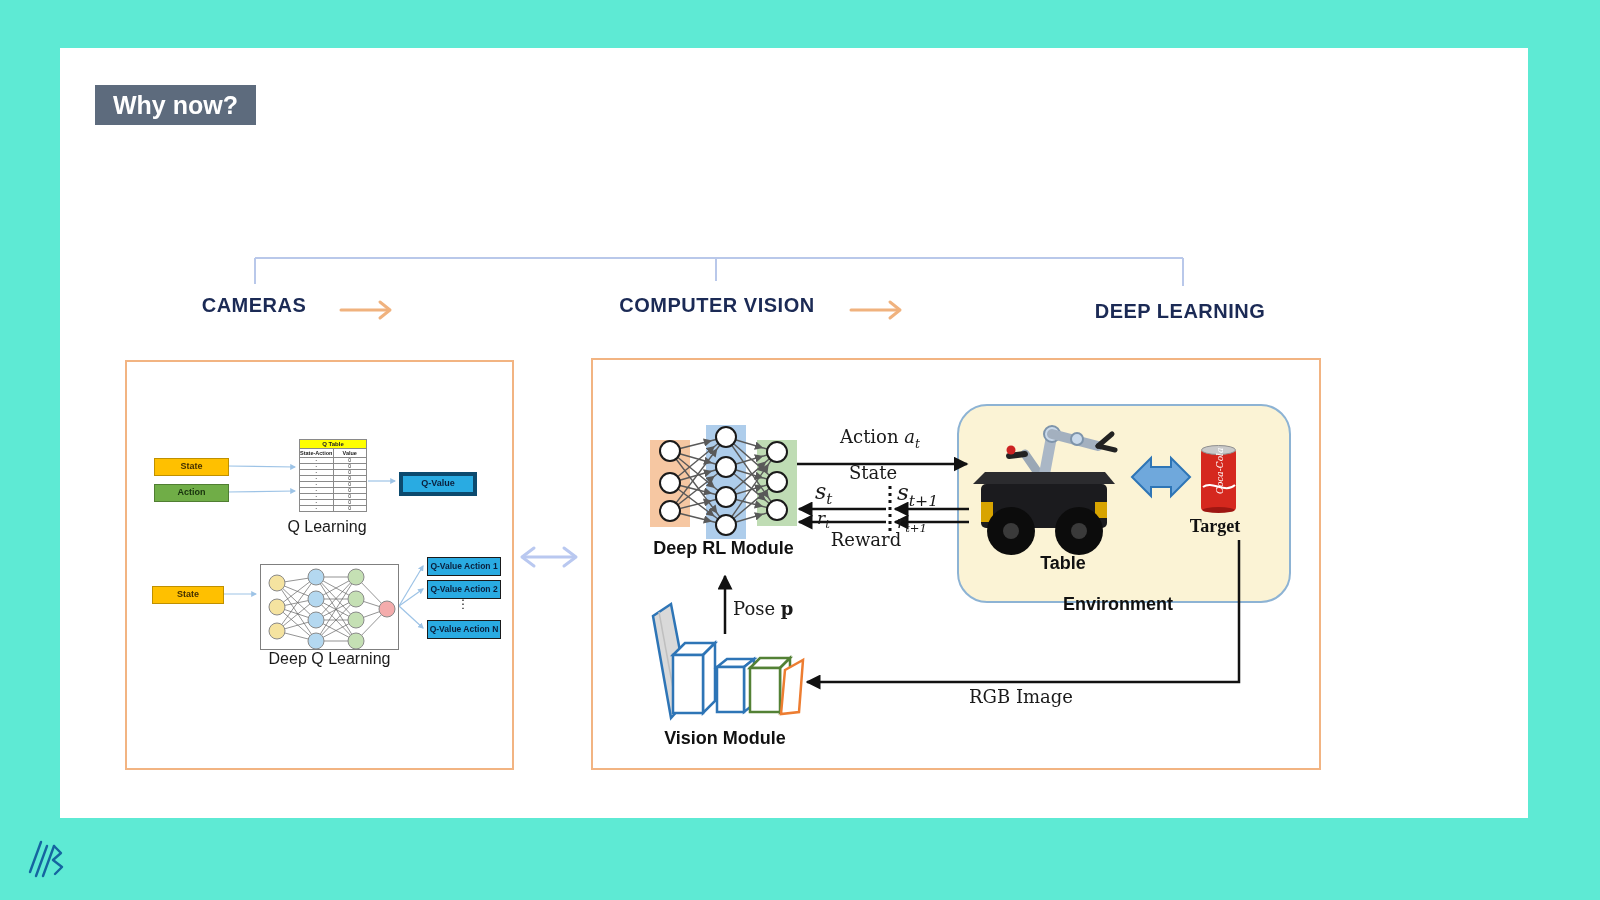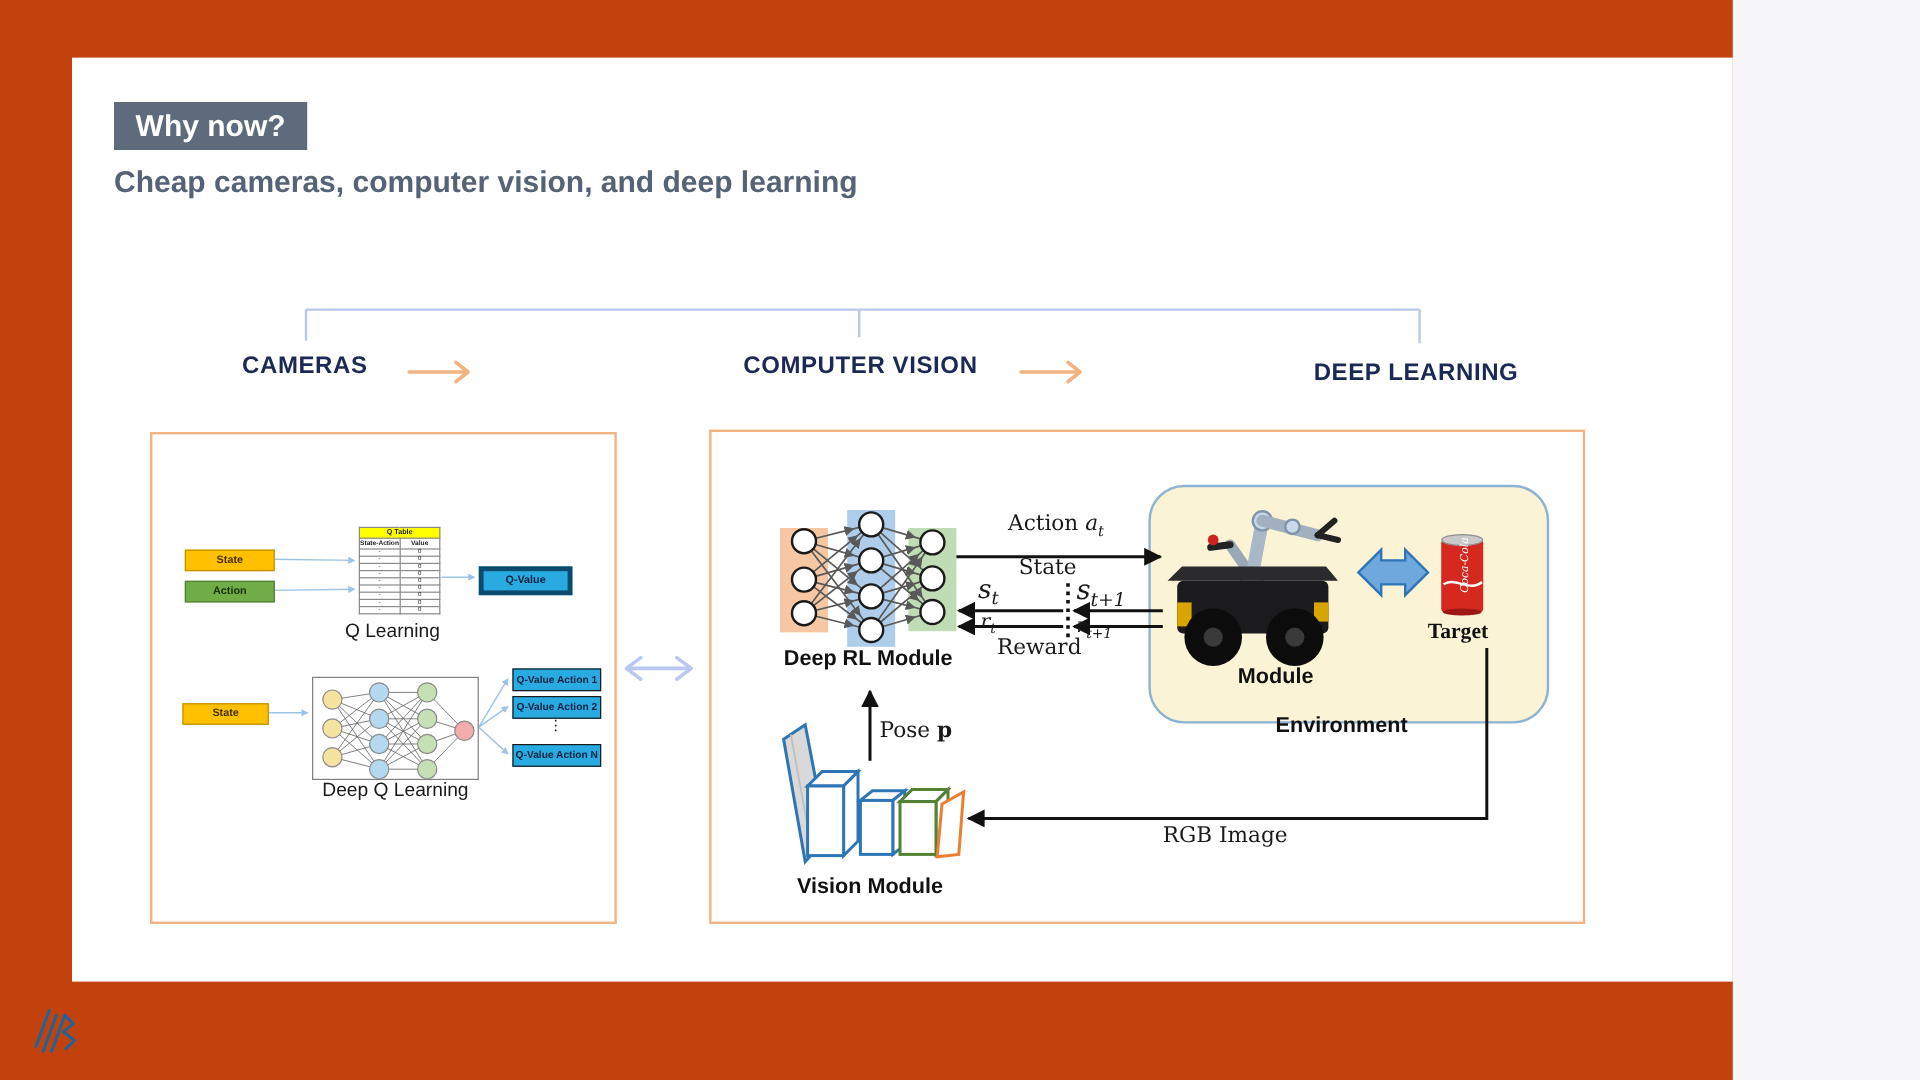--- a/index.html
+++ b/index.html
@@ -1,16 +1,16 @@
 <!DOCTYPE html>
 <html><head>
 <meta charset="utf-8">
 <style>
   html,body{margin:0;padding:0;background:#f7f7fb;}
-  .canvas{position:relative;width:1444px;height:900px;background:#c2410c;overflow:hidden;
+  .canvas{position:relative;width:1600px;height:900px;background:#5eead4;overflow:hidden;
           font-family:"Liberation Sans",sans-serif;}
   .abs{position:absolute;}
   .slide{position:absolute;left:60px;top:48px;width:1468px;height:770px;background:#ffffff;}
   .badge{position:absolute;left:35px;top:37px;height:40px;line-height:40px;padding:0 18px;
          background:#5d6b7d;color:#ffffff;font-size:25px;font-weight:bold;}
   .subtitle{position:absolute;left:35px;top:90px;font-size:25px;font-weight:bold;color:#566377;}
   .pipe-label{position:absolute;font-size:20px;font-weight:bold;color:#1b2a55;text-align:center;letter-spacing:0.5px;}
   .panel{position:absolute;border:2px solid #f2b482;background:#ffffff;}
   .smallbox{position:absolute;text-align:center;font-weight:bold;}
   .statebox{background:#ffc000;border:1px solid #bf9000;color:#443000;font-size:9px;line-height:15px;}
@@ -32,21 +32,20 @@
   .dots{position:absolute;font-size:12px;color:#111;text-align:center;line-height:10px;}
   svg{display:block;}
 </style>
 </head>
 <body>
 
 <div class="canvas">
   <div class="slide">
 
     <div class="badge">Why now?</div>
-    <div class="subtitle">Cheap cameras, computer vision, and deep learning</div>
 
     <svg class="abs" style="left:190px;top:205px;" width="940" height="36">
       <g stroke="#b9c8ea" stroke-width="2" fill="none">
         <line x1="5" y1="5" x2="933" y2="5"></line>
         <line x1="5" y1="5" x2="5" y2="31"></line>
         <line x1="466" y1="5" x2="466" y2="28"></line>
         <line x1="933" y1="5" x2="933" y2="33"></line>
       </g>
     </svg>
 
@@ -331,21 +330,21 @@
 
       <div class="math" style="left:222px;top:66px;width:130px;text-align:center;"><span>Action </span><span class="var">a</span><sub class="var">t</sub></div>
 
       <div class="math" style="left:240px;top:102px;width:80px;text-align:center;">State</div>
       <div class="math" style="left:222px;top:119px;font-size:22px;"><span class="var">s</span><sub class="var">t</sub></div>
       <div class="math" style="left:304px;top:119px;font-size:23px;text-align:right;"><span class="var">s</span><sub class="var">t+1</sub></div>
       <div class="math" style="left:224px;top:148px;font-size:17px;"><span class="var">r</span><sub class="var">t</sub></div>
       <div class="math" style="left:304px;top:152px;font-size:17px;"><span class="var">r</span><sub class="var">t+1</sub></div>
       <div class="math" style="left:228px;top:169px;width:90px;text-align:center;">Reward</div>
 
-      <div class="bcaption" style="left:428px;top:193px;width:84px;">Module</div>
+      <div class="bcaption" style="left:428px;top:193px;width:84px;">Table</div>
       <div class="bcaption" style="left:584px;top:156px;width:76px;font-family:Liberation Serif, serif;">Target</div>
       <div class="bcaption" style="left:458px;top:234px;width:134px;">Environment</div>
 
       <div class="math" style="left:140px;top:238px;"><span>Pose </span><span style="font-weight:bold;">p</span></div>
       <div class="math" style="left:376px;top:326px;width:120px;">RGB Image</div>
 
       <div class="bcaption" style="left:52px;top:368px;width:160px;">Vision Module</div>
     </div>
 
   </div>

